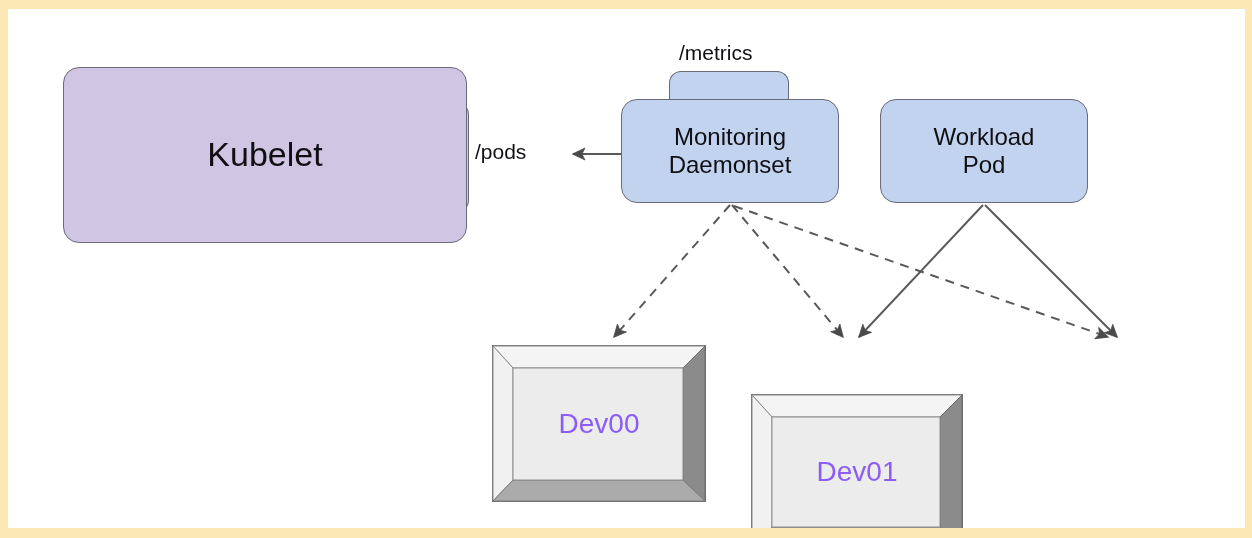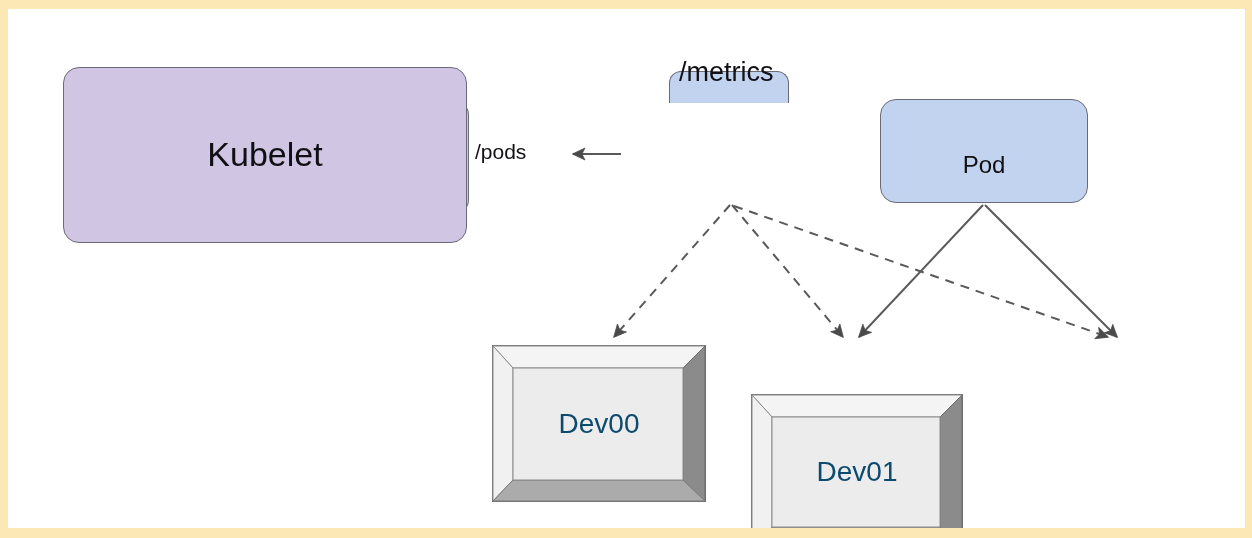--- a/index.html
+++ b/index.html
@@ -99,21 +99,21 @@
   .device .dev-text {
     position: absolute;
     left: 0;
     top: 0;
     width: 100%;
     height: 100%;
     display: flex;
     align-items: center;
     justify-content: center;
     font-size: 28px;
-    color: #0c4a6e;
+    color: #8b5cf6;
     pointer-events: none;
     text-align: right;
   }
 </style>
 </head>
 <body>
 
 <div id="canvas">
   <div id="inner">
 
@@ -141,28 +141,34 @@
     </svg>
 
     <div class="tab purple" id="kubelet-tab" style="left:433px; top:92px; width:28px; height:113px;"></div>
 
     <div class="node purple" style="left:55px; top:58px; width:404px; height:176px; font-size:34px;">
       <span>Kubelet</span>
     </div>
 
     <div class="label" style="left:467px; top:131px; font-size:21px;">/pods</div>
 
-    <div class="label" style="left:671px; top:48px; font-size:27px;">/metrics</div>
+    <div class="label" style="left:671px; top:32px; font-size:21px;">/metrics</div>
 
     <div class="tab blue" id="metrics-tab" style="left:661px; top:62px; width:120px; height:32px;"></div>
 
+    <div class="node blue" style="left:613px; top:90px; width:218px; height:104px; font-size:24px;">
+      <span>
+        <span>Monitoring</span><br>
+        <span>Daemonset</span>
+      </span>
+    </div>
 
     <div class="node blue" style="left:872px; top:90px; width:208px; height:104px; font-size:24px;">
       <span>
-        <br>
+        <span>Workload</span><br>
         <span>Pod</span>
       </span>
     </div>
 
     <div class="device" style="left:484px; top:336px; width:214px; height:157px;">
       <svg width="214" height="157" viewBox="0 0 214 157">
 
         <rect x="0.7" y="0.7" width="212.6" height="155.6" fill="#ececec" stroke="#707070" stroke-width="1.4"></rect>
 
         <path d="M 1 1 L 213 1 L 191 23 L 21 23 Z" fill="#f4f4f4" stroke="#8c8c8c" stroke-width="1"></path>

